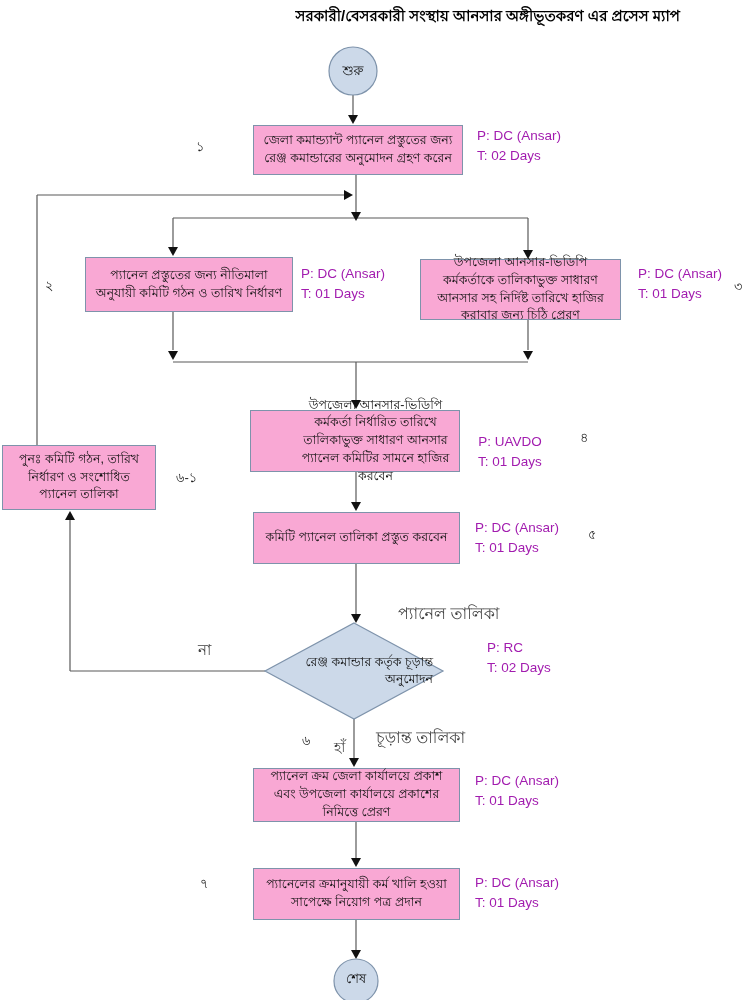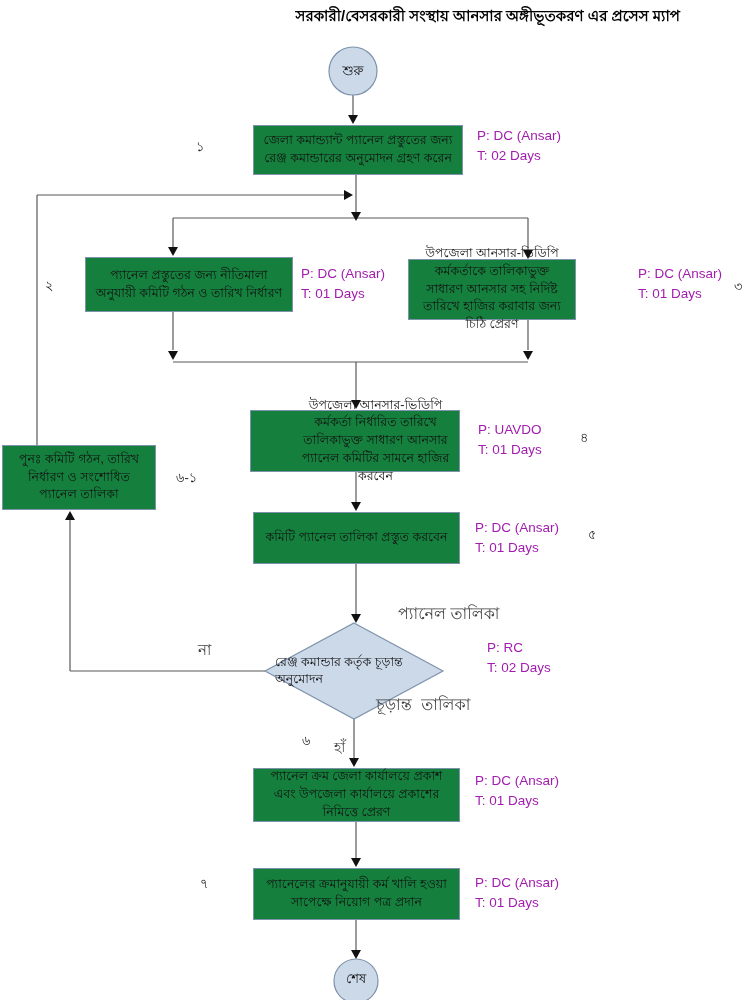--- a/index.html
+++ b/index.html
@@ -11,32 +11,32 @@
     font-family: "Liberation Sans", "DejaVu Sans", sans-serif;
     color: #111;
   }
   #canvas { position: absolute; left: 0; top: 0; }
   .title {
     position: absolute; left: 0; top: 4px; width: 680px;
     text-align: right; font-size: 15px; font-weight: bold; color: #000;
   }
   .box {
     position: absolute;
-    background: #15803d;
+    background: #f9a8d4;
     border: 1px solid #7e93ab;
     box-sizing: border-box;
     display: flex; align-items: center; justify-content: center;
     text-align: center;
     font-size: 12.5px; line-height: 1.42; color: #111;
     padding: 3px 7px;
   }
   .overlay-label {
     position: absolute;
     display: flex; align-items: center; justify-content: center;
-    text-align: left; font-size: 13px; color: #111;
+    text-align: right; font-size: 13px; color: #111;
     pointer-events: none;
   }
   .pt {
     position: absolute;
     font-size: 13.5px; line-height: 20px; color: #a21caf;
     white-space: nowrap;
   }
   .num {
     position: absolute;
     font-size: 13px; color: #222;
@@ -98,42 +98,42 @@
   <polygon class="shape" points="354,623 443,671 354,719 265,671"></polygon>
 </svg>
 
 <div class="title">সরকারী/বেসরকারী সংস্থায় আনসার অঙ্গীভূতকরণ এর প্রসেস ম্যাপ</div>
 
 <div class="overlay-label" style="left:329px; top:47px; width:48px; height:48px;">শুরু</div>
 <div class="overlay-label" style="left:334px; top:959px; width:44px; height:41px;">শেষ</div>
 
 <div class="box" style="left:253px; top:125px; width:210px; height:50px;">জেলা কমান্ড্যান্ট প্যানেল প্রস্তুতের জন্য রেঞ্জ কমান্ডারের অনুমোদন গ্রহণ করেন</div>
 <div class="box" style="left:85px; top:257px; width:208px; height:55px;">প্যানেল প্রস্তুতের জন্য নীতিমালা অনুযায়ী কমিটি গঠন ও তারিখ নির্ধারণ</div>
-<div class="box" style="left:408px; top:259px; width:168px; height:61px;">উপজেলা আনসার-ভিডিপি কর্মকর্তাকে তালিকাভুক্ত সাধারণ আনসার সহ নির্দিষ্ট তারিখে হাজির করাবার জন্য চিঠি প্রেরণ</div>
+<div class="box" style="left:420px; top:259px; width:201px; height:61px;">উপজেলা আনসার-ভিডিপি কর্মকর্তাকে তালিকাভুক্ত সাধারণ আনসার সহ নির্দিষ্ট তারিখে হাজির করাবার জন্য চিঠি প্রেরণ</div>
 <div class="box" style="left:250px; top:410px; width:210px; height:62px;padding-left:48px;">উপজেলা আনসার-ভিডিপি কর্মকর্তা নির্ধারিত তারিখে তালিকাভুক্ত সাধারণ আনসার প্যানেল কমিটির সামনে হাজির করবেন</div>
 <div class="box" style="left:2px; top:445px; width:154px; height:65px;">পুনঃ  কমিটি গঠন, তারিখ নির্ধারণ ও সংশোধিত প্যানেল তালিকা</div>
 <div class="box" style="left:253px; top:512px; width:207px; height:52px;">কমিটি প্যানেল তালিকা প্রস্তুত করবেন</div>
 <div class="box" style="left:253px; top:768px; width:207px; height:54px;">প্যানেল ক্রম জেলা কার্যালয়ে প্রকাশ এবং উপজেলা কার্যালয়ে প্রকাশের নিমিত্তে প্রেরণ</div>
 <div class="box" style="left:253px; top:868px; width:207px; height:52px;">প্যানেলের ক্রমানুযায়ী কর্ম খালি হওয়া সাপেক্ষে নিয়োগ পত্র প্রদান</div>
 
 <div class="overlay-label" style="left:275px; top:644px; width:158px; height:54px; font-size:12.5px; line-height:1.4;">রেঞ্জ কমান্ডার কর্তৃক চূড়ান্ত অনুমোদন</div>
 
 <div class="pt" style="left:477px; top:126px;">
   <div>P: DC (Ansar)</div>
   <div>T: 02 Days</div>
 </div>
 <div class="pt" style="left:301px; top:264px;">
   <div>P: DC (Ansar)</div>
   <div>T: 01 Days</div>
 </div>
 <div class="pt" style="left:638px; top:264px;">
   <div>P: DC (Ansar)</div>
   <div>T: 01 Days</div>
 </div>
-<div class="pt" style="left:478px; top:420px;">
+<div class="pt" style="left:478px; top:432px;text-align:center;">
   <div>P: UAVDO</div>
   <div>T: 01 Days</div>
 </div>
 <div class="pt" style="left:475px; top:518px;">
   <div>P: DC (Ansar)</div>
   <div>T: 01 Days</div>
 </div>
 <div class="pt" style="left:472px; top:638px;margin-left:15px;">
   <div>P: RC</div>
   <div>T: 02 Days</div>
@@ -152,13 +152,13 @@
 <div class="num" style="left:734px; top:277px;">৩</div>
 <div class="num" style="left:580px; top:428px;">৪</div>
 <div class="num" style="left:588px; top:525px;">৫</div>
 <div class="num" style="left:176px; top:468px;">৬-১</div>
 <div class="num" style="left:302px; top:731px;">৬</div>
 <div class="num" style="left:200px; top:874px;">৭</div>
 
 <div class="edge-label" style="left:398px; top:601px;">প্যানেল তালিকা</div>
 <div class="edge-label" style="left:198px; top:638px; font-size:15px;">না</div>
 <div class="edge-label small" style="left:334px; top:736px;">হাঁ</div>
-<div class="edge-label" style="left:376px; top:692px;font-family:Liberation Mono, monospace;">চূড়ান্ত তালিকা</div>
+<div class="edge-label" style="left:376px; top:725px;">চূড়ান্ত তালিকা</div>
 
 </body></html>

